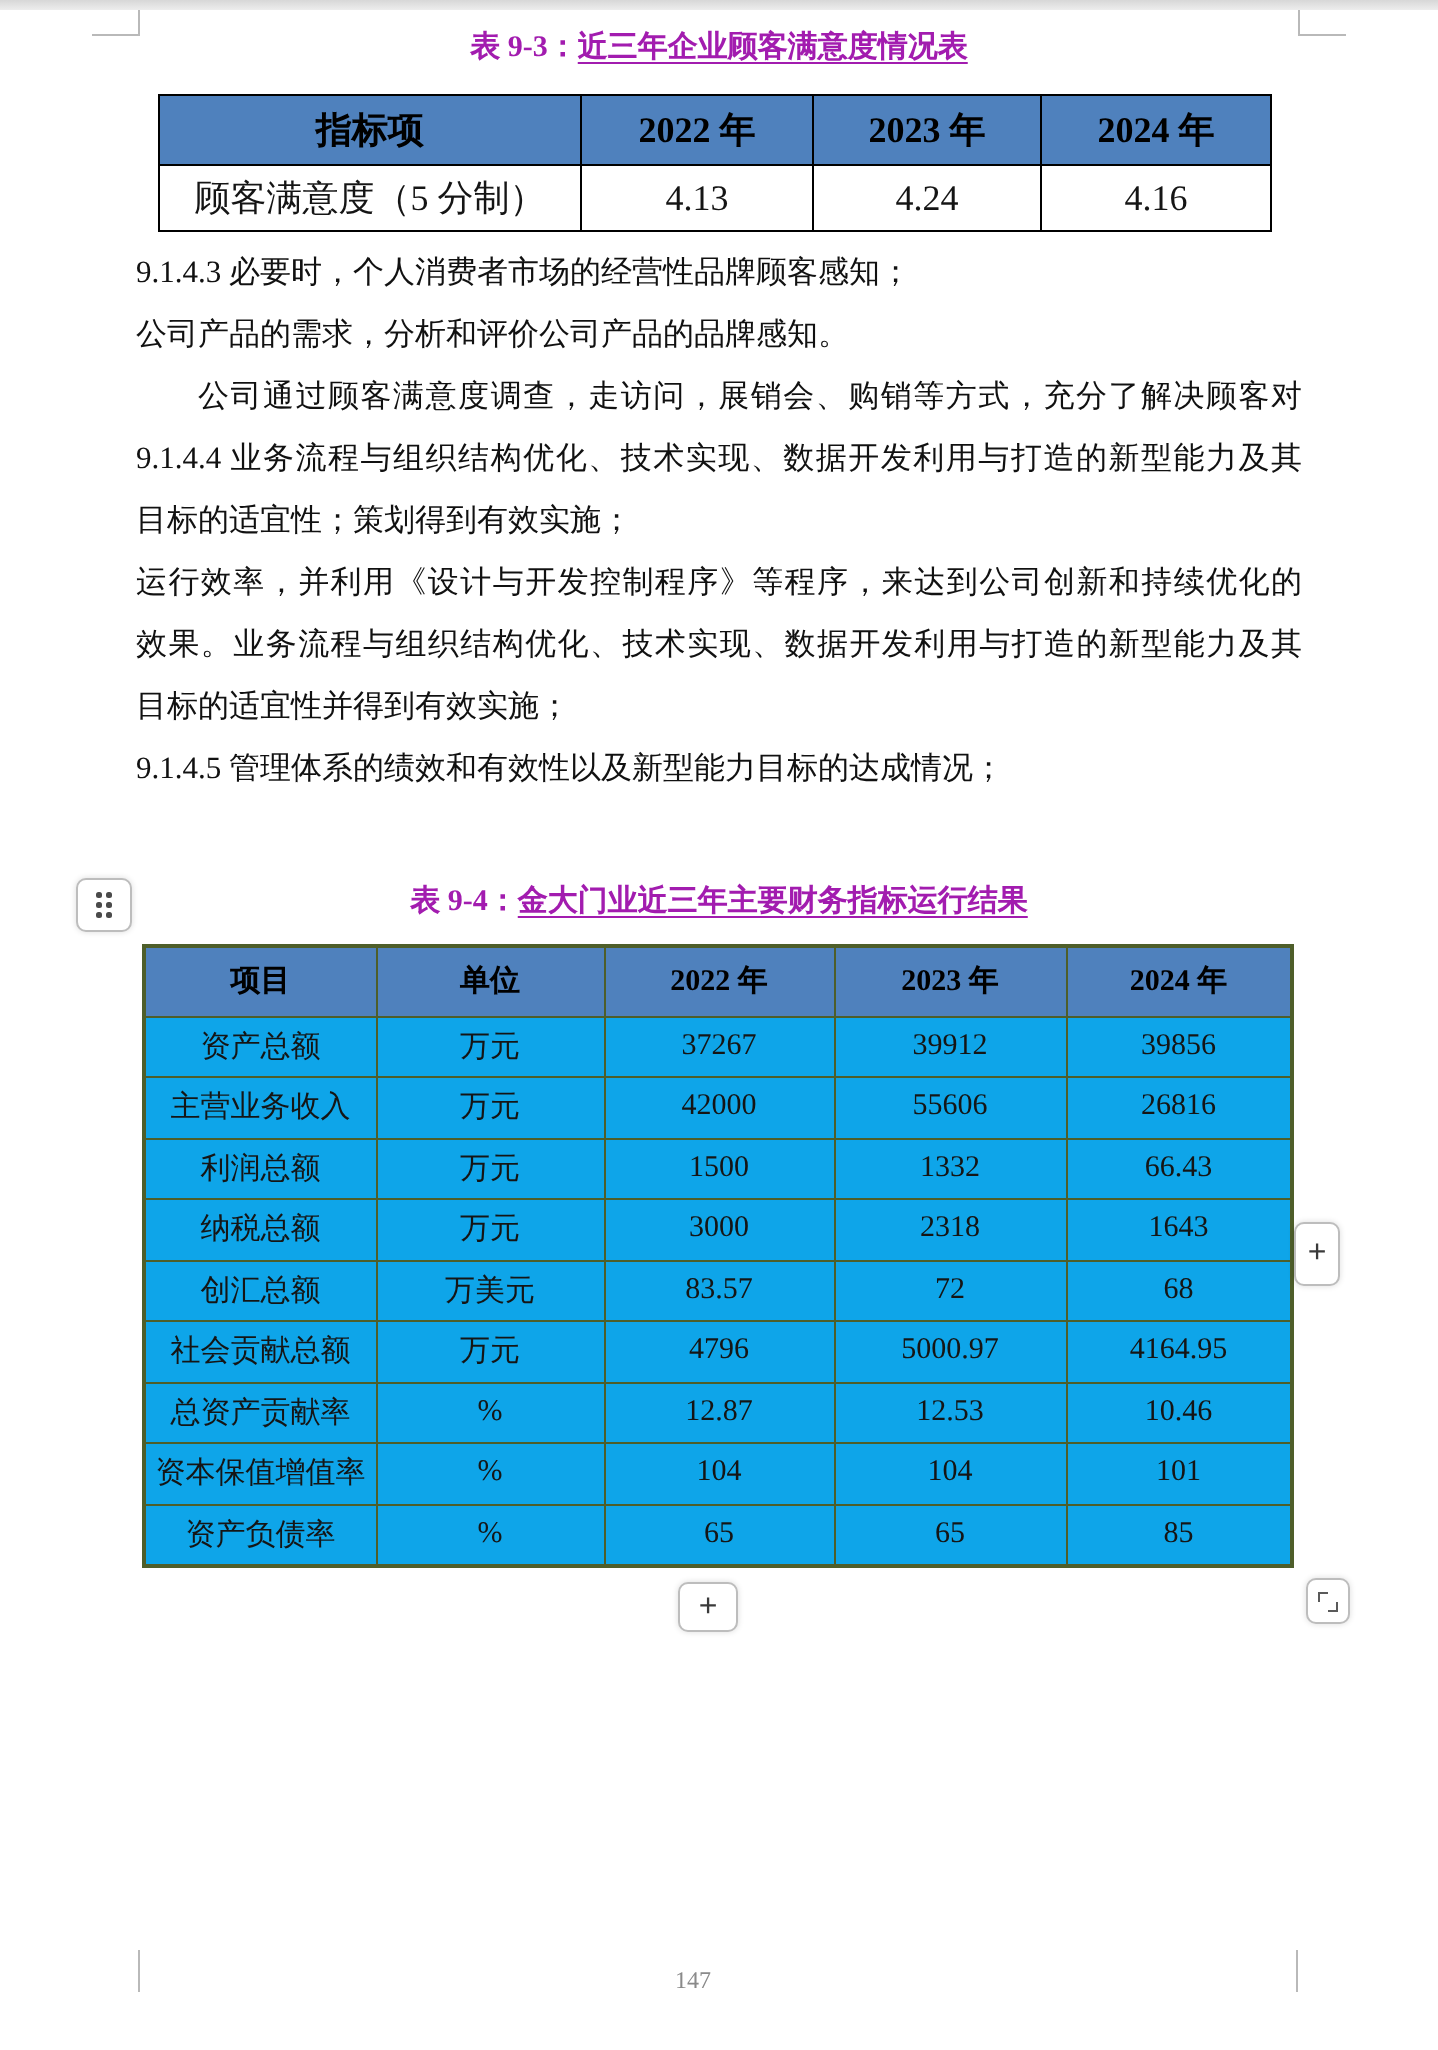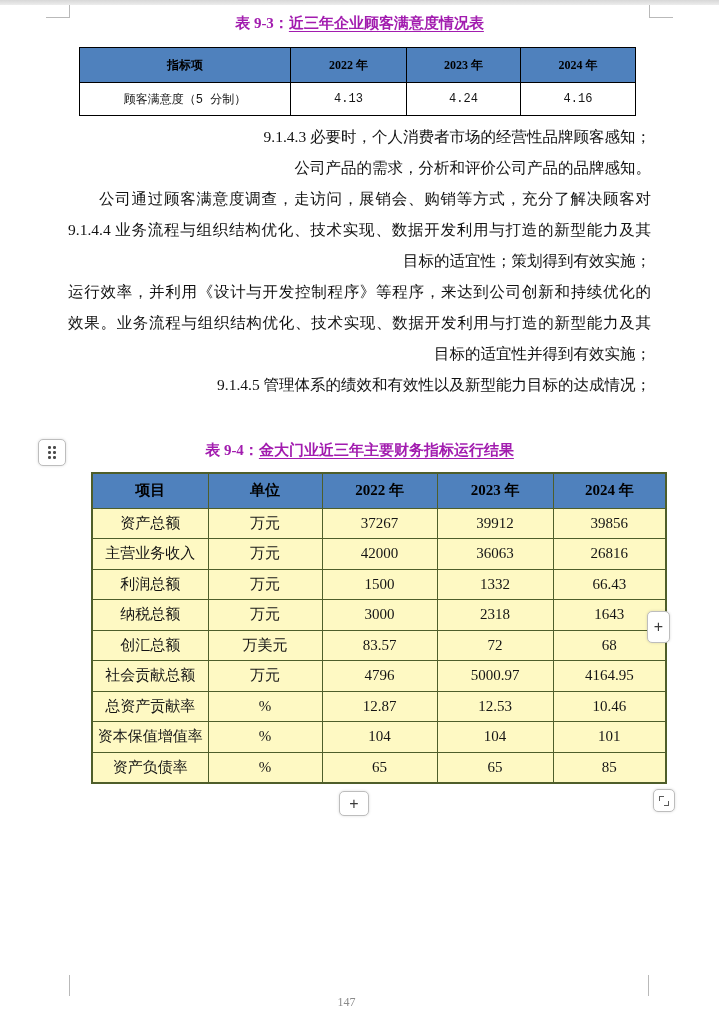--- a/index.html
+++ b/index.html
@@ -22,56 +22,56 @@
     font-weight:bold; font-size:15px; color:#a21caf; }
   .tbl-title .u { text-decoration:underline; text-underline-offset:3px; }
   #title-1 { top:14px; }
   #title-2 { top:441px; }
 
   table { border-collapse:collapse; table-layout:fixed; }
   td, th { text-align:center; vertical-align:middle; overflow:hidden; }
 
   
   #table-satisfaction { position:absolute; left:79px; top:47px; }
-  #table-satisfaction th, #table-satisfaction td { border:1.5px solid #000; font-size:12px; }
+  #table-satisfaction th, #table-satisfaction td { border:1.5px solid #000; font-size:18px; }
   #table-satisfaction th { background:#4f81bd; font-weight:bold; height:35px; color:#000; }
-  #table-satisfaction td { height:33px; background:#fff;font-family:Liberation Mono, monospace; }
+  #table-satisfaction td { height:33px; background:#fff; }
 
   
   .body-text { position:absolute; left:68px; top:121px; width:583px; font-size:15.5px; color:#111; }
-  .line { height:31px; line-height:31px; white-space:nowrap; text-align:right; }
+  .line { height:31px; line-height:31px; white-space:nowrap; text-align:left; }
   .line.fill { text-align:justify; text-align-last:justify; }
   .line.indent { padding-left:31px; }
 
   
-  #table-finance { position:absolute; left:71px; top:472px;margin-left:20px; }
+  #table-finance { position:absolute; left:71px; top:472px; }
   #table-finance th, #table-finance td { border:1.5px solid #4e5e2a; font-size:15px; }
   #table-finance table, #table-finance { border:2.5px solid #4e5e2a; }
   #table-finance th { background:#4f81bd; font-weight:bold; height:35px; color:#000; }
-  #table-finance td { height:30.5px; background:#fef9c3; }
+  #table-finance td { height:30.5px; background:#0ea5e9; }
 
   
   .ctl-btn { position:absolute; background:#fff; border:1px solid #bdbdbd; border-radius:5px;
     display:flex; align-items:center; justify-content:center;
     box-shadow:0 0 3px rgba(0,0,0,0.14); cursor:pointer;
     font-family:"Liberation Sans","DejaVu Sans",sans-serif; color:#3a3a3a; }
   #drag-handle { left:38px; top:439px; width:28px; height:27px; }
   .grip { display:grid; grid-template-columns:repeat(2,2.5px); grid-gap:2.5px; }
   .grip i { width:2.5px; height:2.5px; background:#4a4a4a; border-radius:50%; }
   #add-col-btn { left:647px; top:611px; width:23px; height:32px; font-size:16px; }
   #add-row-btn { left:339px; top:791px; width:30px; height:25px; font-size:16px; }
   #expand-btn { left:653px; top:789px; width:22px; height:23px; }
   .expand-ic { position:relative; width:10px; height:10px; }
   .expand-ic .tl { position:absolute; left:0; top:0; width:5px; height:5px;
     border-top:1.5px solid #5a5a5a; border-left:1.5px solid #5a5a5a; }
   .expand-ic .br { position:absolute; right:0; bottom:0; width:5px; height:5px;
     border-bottom:1.5px solid #5a5a5a; border-right:1.5px solid #5a5a5a; }
 
   .page-num { position:absolute; left:0; top:983px; width:693px; text-align:center;
-    font-size:12px; color:#8a8a8a;margin-top:12px; }
+    font-size:12px; color:#8a8a8a; }
 </style>
 </head>
 <body>
 
 <div class="page">
 
   <div class="page-gap"></div>
   <div class="mark-tl"></div>
   <div class="mark-tr"></div>
   <div class="mark-bl"></div>
@@ -147,21 +147,21 @@
       <td>资产总额</td>
       <td>万元</td>
       <td>37267</td>
       <td>39912</td>
       <td>39856</td>
     </tr>
     <tr>
       <td>主营业务收入</td>
       <td>万元</td>
       <td>42000</td>
-      <td>36063</td>
+      <td>55606</td>
       <td>26816</td>
     </tr>
     <tr>
       <td>利润总额</td>
       <td>万元</td>
       <td>1500</td>
       <td>1332</td>
       <td>66.43</td>
     </tr>
     <tr>

